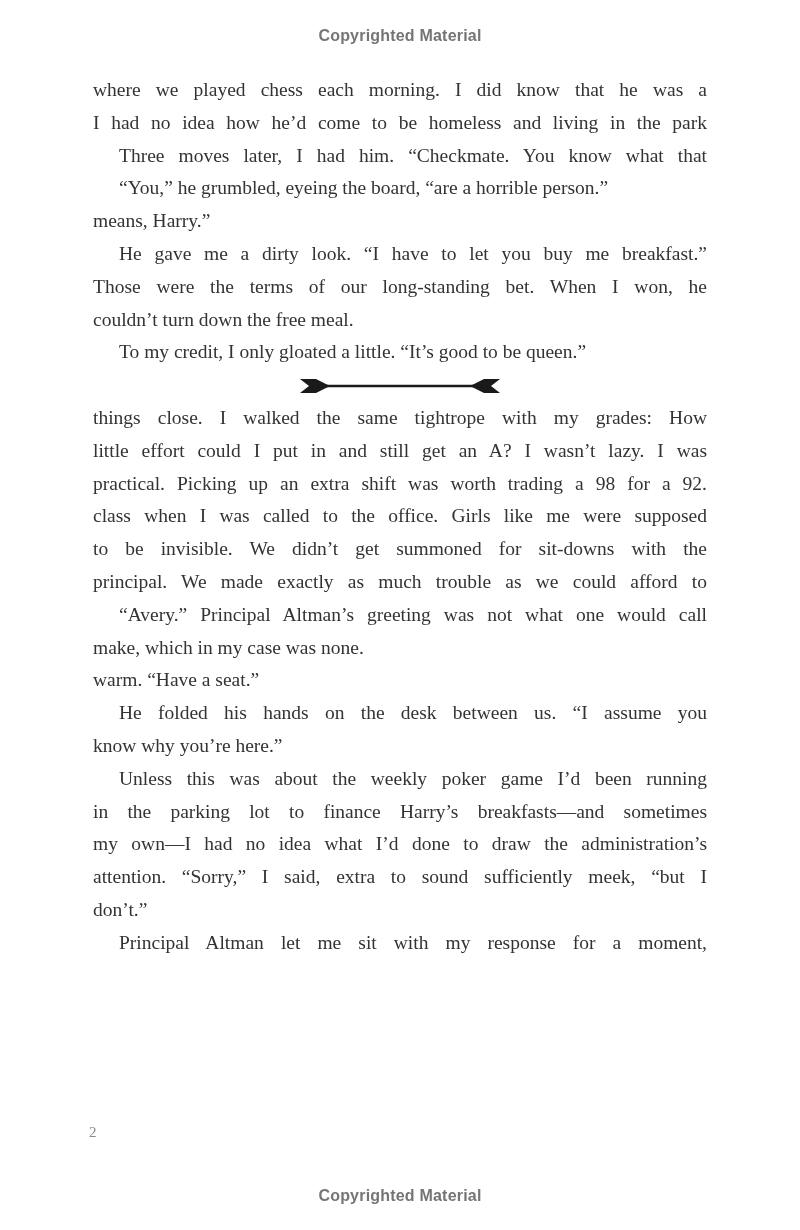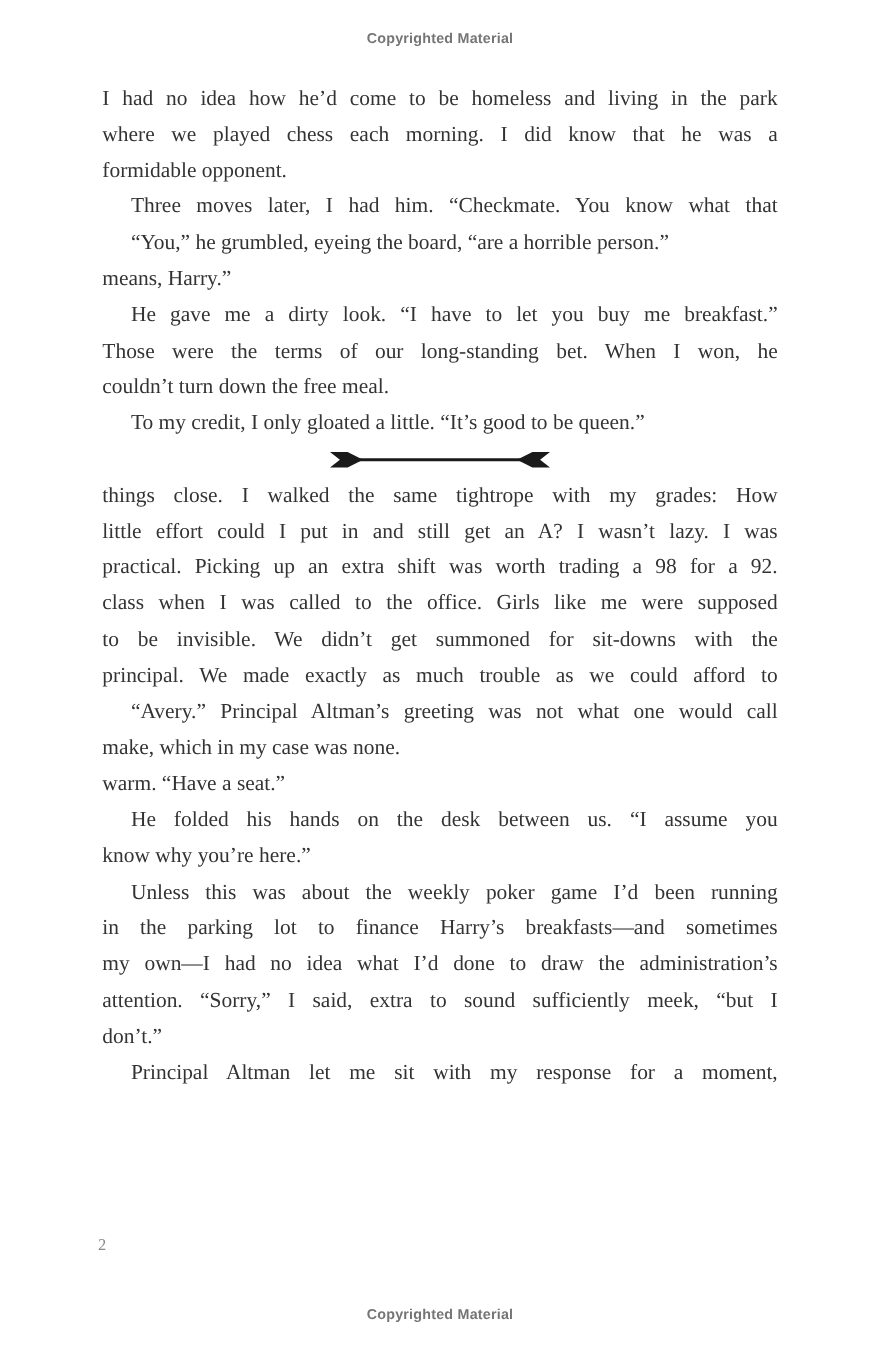--- a/index.html
+++ b/index.html
@@ -11,21 +11,21 @@
     font-family: "Liberation Serif", serif;
     overflow: hidden;
   }
   .notice {
     position: absolute;
     left: 0;
     width: 800px;
     text-align: center;
     font-family: "Liberation Sans", sans-serif;
     font-weight: bold;
-    font-size: 13px;
+    font-size: 16px;
     color: #757575;
     letter-spacing: 0.2px;
   }
   #notice-top { top: 27px; }
   #notice-bottom { top: 1187px; }
   #page-number {
     position: absolute;
     left: 89px;
     top: 1124px;
     font-size: 15px;
@@ -57,23 +57,22 @@
     align-items: center;
     justify-content: center;
   }
 </style>
 </head>
 <body>
 
 <div id="notice-top" class="notice">Copyrighted Material</div>
 
 <div id="text-block">
+    <div class="line j">where we played chess each morning. I did know that he was a</div>
     <div class="line j">I had no idea how he’d come to be homeless and living in the park</div>
-    <div class="line j">where we played chess each morning. I did know that he was a</div>
-    <div class="line">formidable opponent.</div>
     <div class="line indent j">Three moves later, I had him. “Checkmate. You know what that</div>
     <div class="line indent">“You,” he grumbled, eyeing the board, “are a horrible person.”</div>
     <div class="line">means, Harry.”</div>
     <div class="line indent j">He gave me a dirty look. “I have to let you buy me breakfast.”</div>
     <div class="line j">Those were the terms of our long-standing bet. When I won, he</div>
     <div class="line">couldn’t turn down the free meal.</div>
     <div class="line indent">To my credit, I only gloated a little. “It’s good to be queen.”</div>
   <div class="divider-row">
     <svg width="200" height="16" viewBox="0 0 200 16">
       <line x1="12" y1="8" x2="188" y2="8" stroke="#1a1a1a" stroke-width="2.6"></line>

